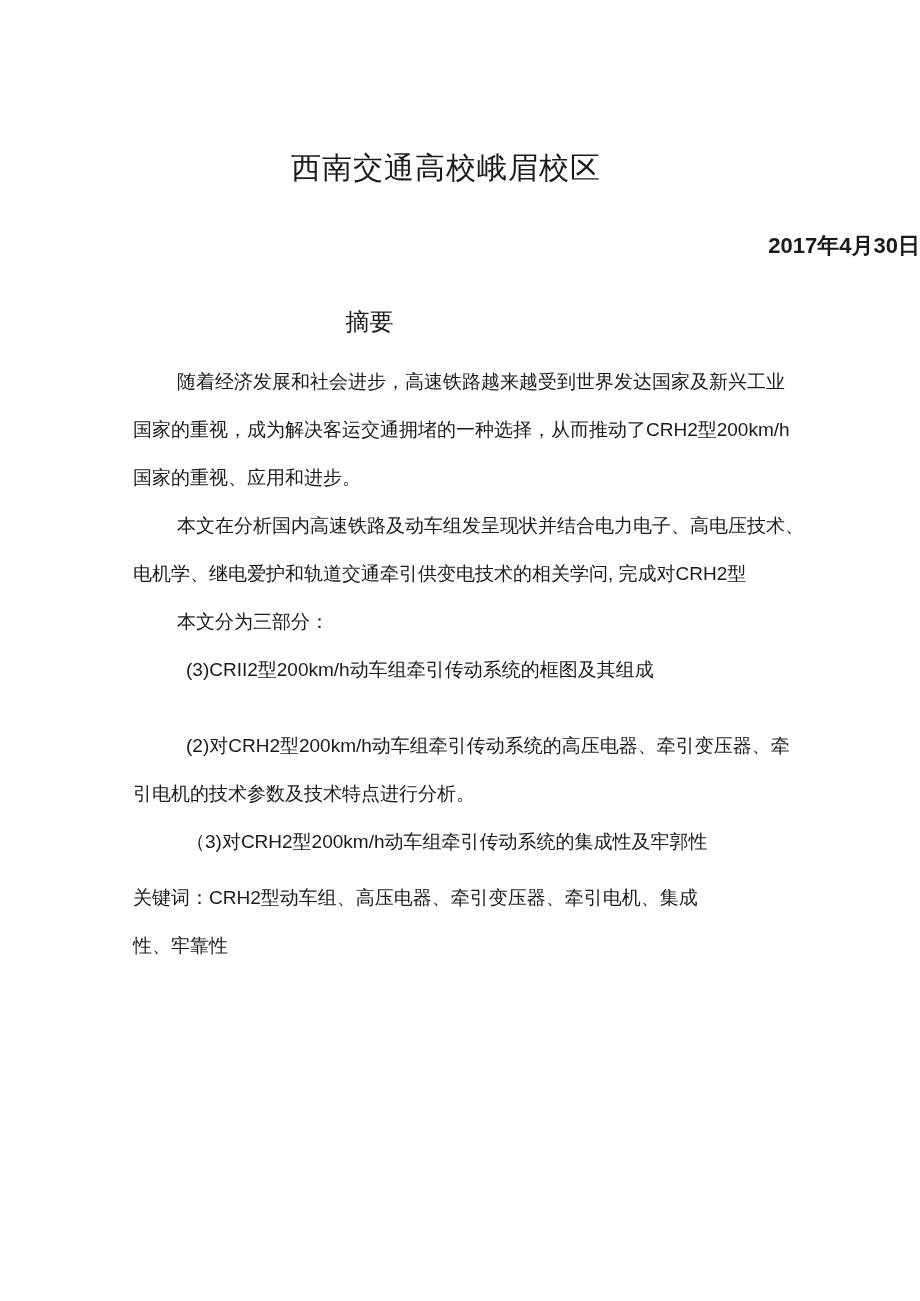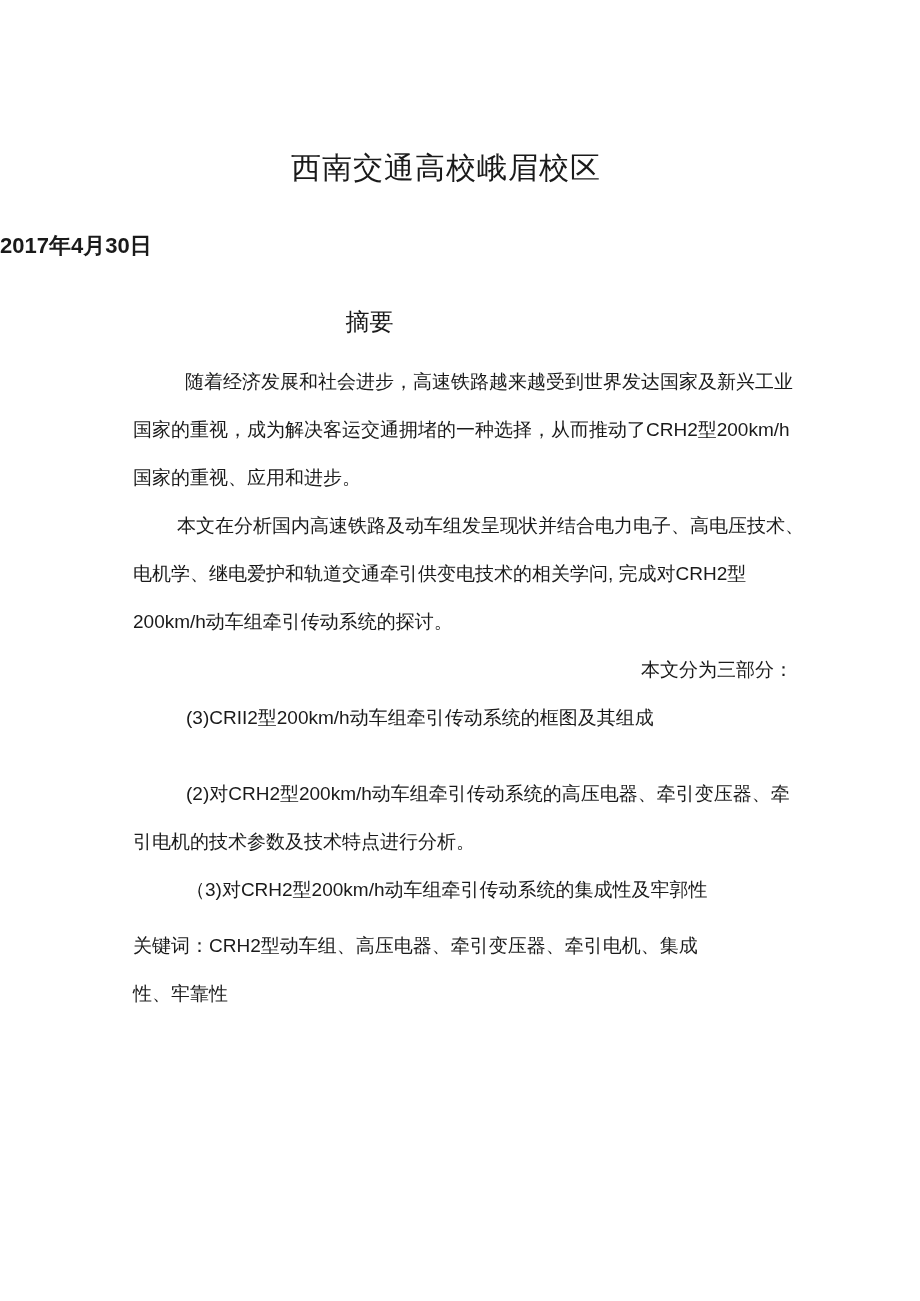--- a/index.html
+++ b/index.html
@@ -24,21 +24,21 @@
     font-size: 30px;
     line-height: 39px;
     letter-spacing: 1px;
     white-space: nowrap;
   }
   .doc-date {
     position: absolute;
     top: 232px;
     left: 0;
     width: 920px;
-    text-align: left;
+    text-align: right;
     font-family: "Liberation Sans", "DejaVu Sans", sans-serif;
     font-weight: bold;
     font-size: 22px;
     line-height: 28px;
     white-space: nowrap;
   }
   .abstract-heading {
     position: absolute;
     top: 307px;
     left: 0;
@@ -57,21 +57,21 @@
     width: 660px;
     
     font-family: "Liberation Sans", "DejaVu Sans", serif;
     font-size: 19px;
     line-height: 48px;
   }
   .line {
     white-space: nowrap;
     height: 48px;
   }
-  .line.indent   { padding-left: 44px; text-align: right; }
+  .line.indent   { padding-left: 44px; }
   .line.numdent  { padding-left: 53px; }
   .line.gap-lg   { margin-top: 28px; }
   .line.gap-sm   { margin-top: 8px; }
 </style>
 </head>
 <body>
 
 <div class="page">
 
   <div class="doc-title">西南交通高校峨眉校区</div>
@@ -81,21 +81,20 @@
   <div class="abstract-heading">摘要</div>
 
   <div class="doc-body">
 
     <div class="line indent">随着经济发展和社会进步，高速铁路越来越受到世界发达国家及新兴工业</div>
     <div class="line">国家的重视，成为解决客运交通拥堵的一种选择，从而推动了CRH2型200km/h</div>
     <div class="line">国家的重视、应用和进步。</div>
 
     <div class="line indent">本文在分析国内高速铁路及动车组发呈现状并结合电力电子、高电压技术、</div>
     <div class="line">电机学、继电爱护和轨道交通牵引供变电技术的相关学问, 完成对CRH2型</div>
-    <div class="line">200km/h动车组牵引传动系统的探讨。</div>
 
     <div class="line indent">本文分为三部分：</div>
 
     <div class="line numdent">(3)CRII2型200km/h动车组牵引传动系统的框图及其组成</div>
 
     <div class="line numdent gap-lg">(2)对CRH2型200km/h动车组牵引传动系统的高压电器、牵引变压器、牵</div>
     <div class="line">引电机的技术参数及技术特点进行分析。</div>
 
     <div class="line numdent">（3)对CRH2型200km/h动车组牵引传动系统的集成性及牢郭性</div>
 

